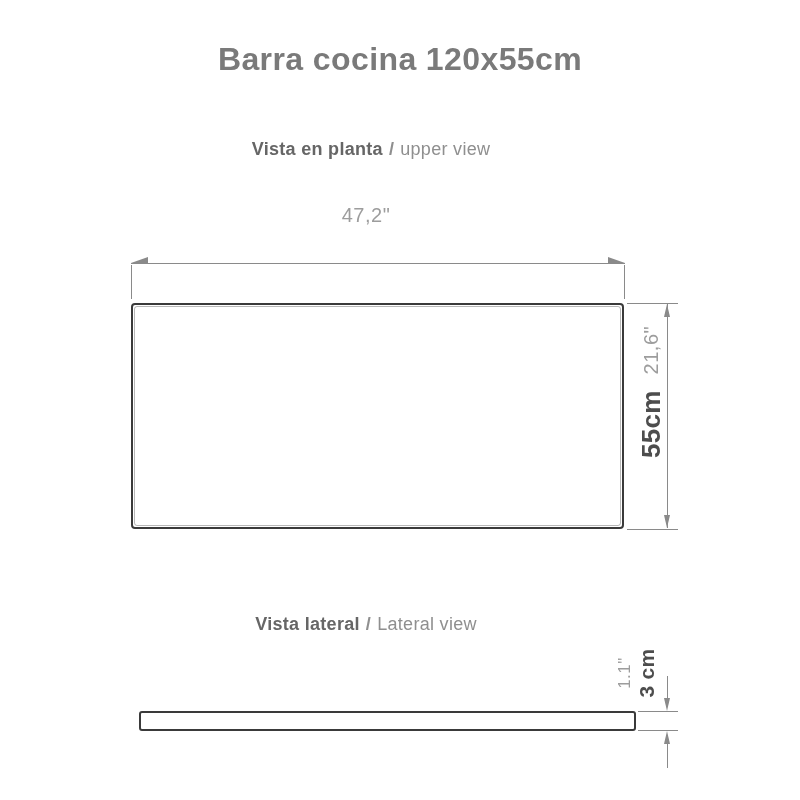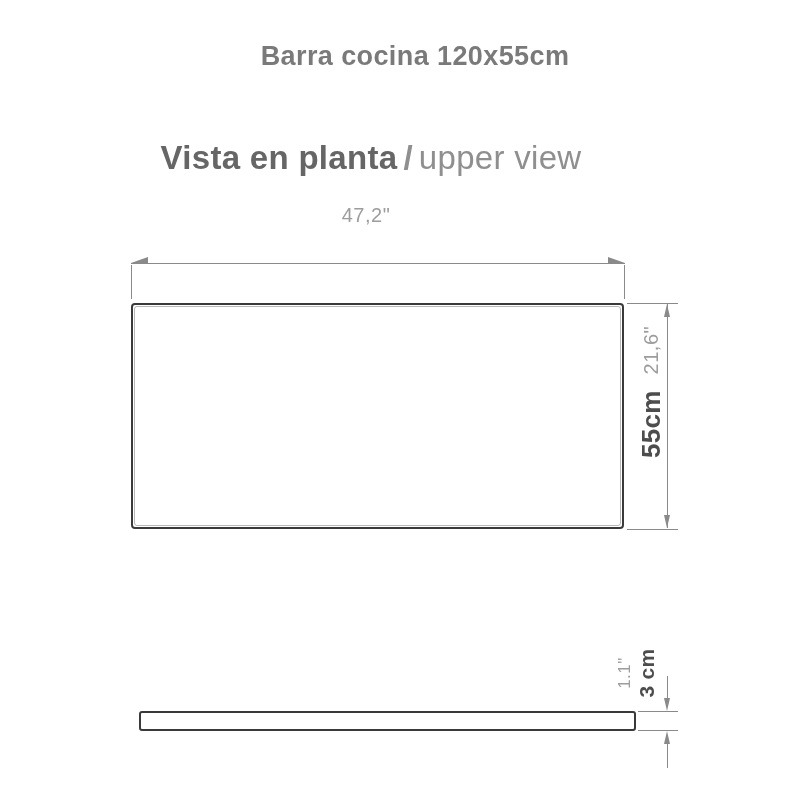--- a/index.html
+++ b/index.html
@@ -7,25 +7,24 @@
     position:relative;
     width:800px;height:800px;
     background:#ffffff;
     overflow:hidden;
     font-family:"Liberation Sans","DejaVu Sans",sans-serif;
   }
   .abs{position:absolute;}
   .centerx{transform:translateX(-50%);white-space:nowrap;}
 
   .title{
-    font-size:27px;font-weight:bold;letter-spacing:.4px;
+    font-size:32px;font-weight:bold;letter-spacing:.4px;
     color:var(--title,#7a7a7a);
-    margin-left:15px;
   }
-  .heading{font-size:33px;letter-spacing:.3px;}
+  .heading{font-size:18px;letter-spacing:.3px;}
   .heading .hb{font-weight:bold;color:var(--heading-bold,#666666);}
   .heading .hs{font-weight:bold;color:var(--heading-light,#8f8f8f);margin:0 6px;}
   .heading .hl{font-weight:normal;color:var(--heading-light,#8f8f8f);}
 
   .dim-in{font-size:20px;color:var(--dim-value-inches,#9d9d9d);letter-spacing:.5px;}
   .dim-cm{font-size:26px;font-weight:bold;color:var(--dim-value-cm,#4d4d4d);letter-spacing:.3px;}
 
   .hline,.vline{background:var(--dim-lines,#8a8a8a);}
   .hline{height:1px;}
   .vline{width:1px;}
@@ -82,20 +81,23 @@
   <div class="abs hline" style="left:627px;top:529px;width:51px;"></div>
   <div class="abs vline" style="left:667px;top:304px;height:224px;"></div>
   <div class="abs arr arr-up" style="left:664px;top:304px;"></div>
   <div class="abs arr arr-down" style="left:664px;top:515px;"></div>
 
   <div class="abs rot rot-row" style="left:651px;top:392px;">
     <span class="dim-cm">55cm</span>
     <span class="dim-in">21,6"</span>
   </div>
 
+  <div class="abs centerx heading" style="left:366px;top:614px;">
+    <span class="hb">Vista lateral</span><span class="hs">/</span><span class="hl">Lateral view</span>
+  </div>
 
   <div class="abs rot rot-block" style="left:637px;top:673px;">
     <span class="dim-in">1.1"</span>
     <span class="dim-cm">3 cm</span>
   </div>
 
   <div class="abs slab side-rect" style="left:139px;top:711px;width:497px;height:20px;"></div>
 
   <div class="abs hline" style="left:638px;top:711px;width:40px;"></div>
   <div class="abs hline" style="left:638px;top:730px;width:40px;"></div>

